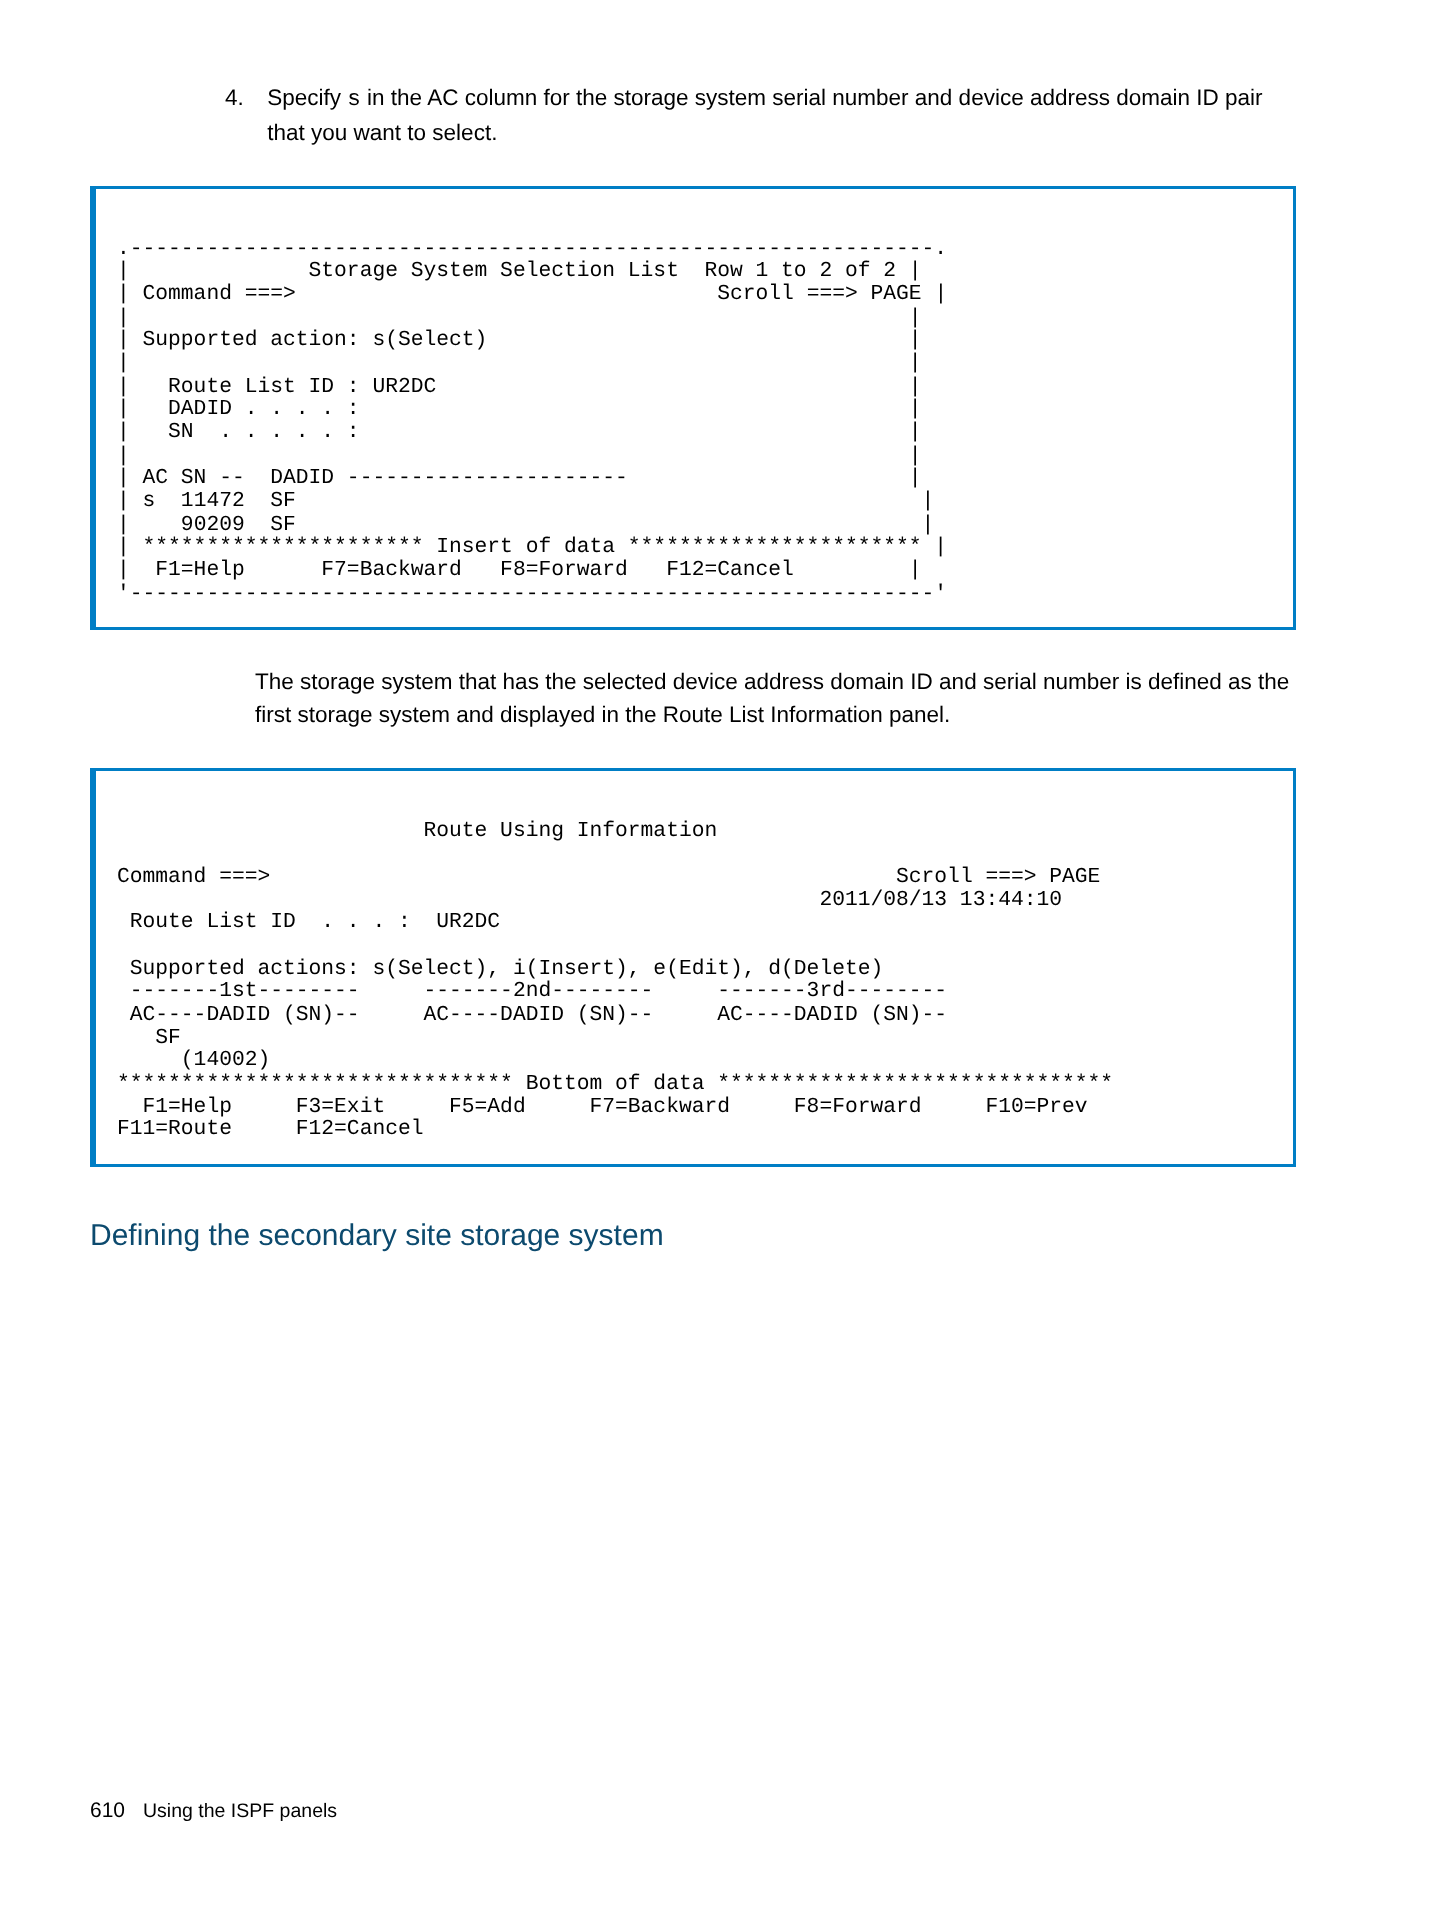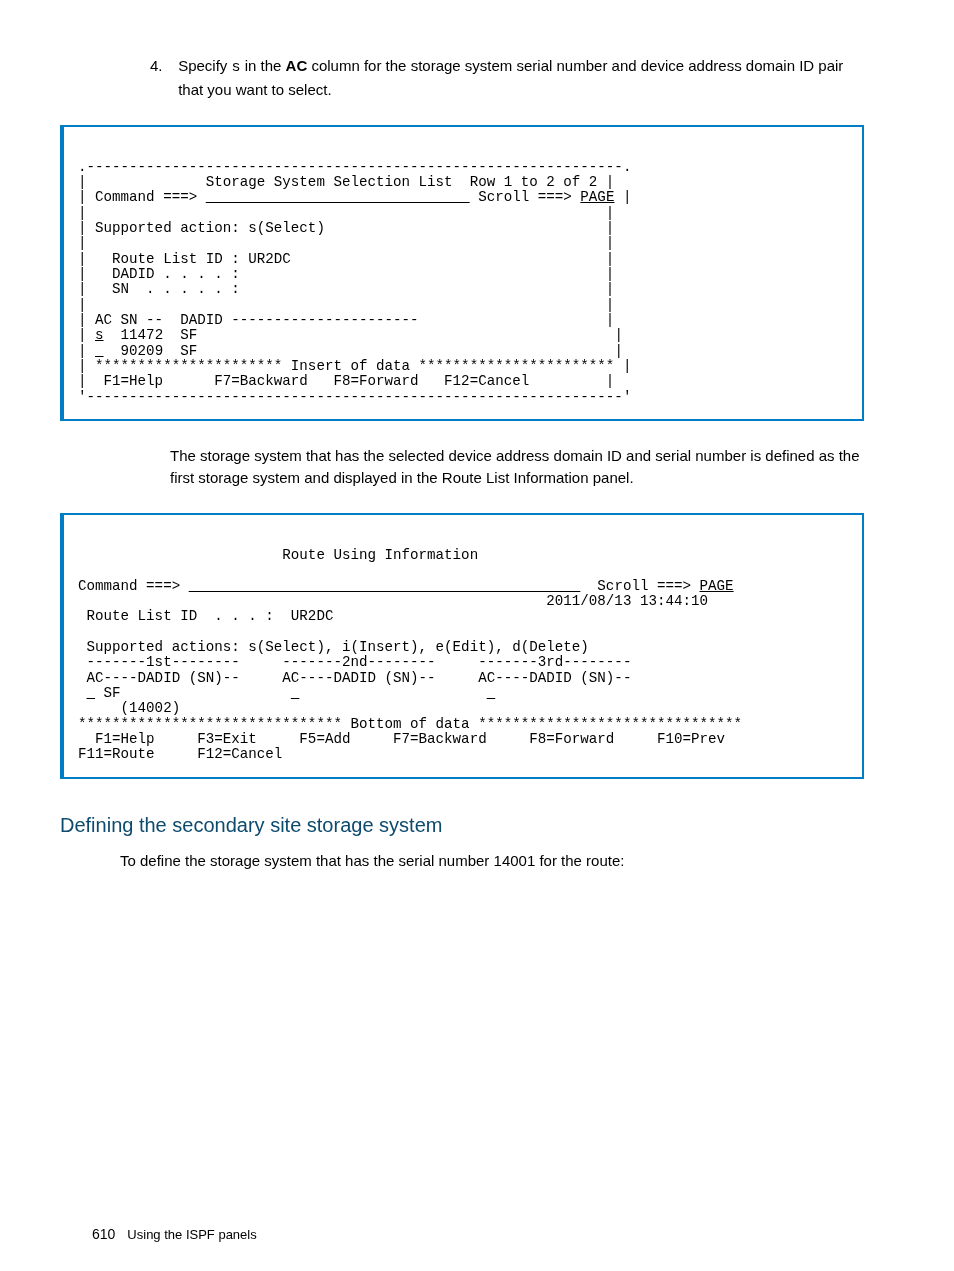--- a/index.html
+++ b/index.html
@@ -26,21 +26,21 @@
       vertical-align: top;
     }
     .step-body {
       display: inline-block;
       width: calc(100% - 30px);
       vertical-align: top;
     }
     .mono-inline {
       font-family: "Courier New", monospace;
     }
-    .bold { font-weight: bold; }
+    .bold { font-weight: normal; }
     .terminal-box {
       border: 2px solid #007ec5;
       border-left-width: 4px;
       margin: 10px 30px 24px 0;
       padding: 18px 10px 14px 14px;
       font-family: "Courier New", monospace;
       font-size: 14.2px;
       line-height: 1.08;
       white-space: pre;
       overflow: hidden;
@@ -54,27 +54,26 @@
       color: #0c4a6e;
       font-size: 20px;
       font-weight: normal;
       margin-top: 32px;
       margin-bottom: 10px;
     }
     .section-body {
       margin-left: 60px;
       margin-right: 30px;
     }
-    .underline { text-decoration: underline; }
+    .underline { }
     .footer {
       position: absolute;
-      top: 1224px;
+      top: 1196px;
       left: 60px;
       font-size: 13px;
-      margin-left: 32px;
     }
     .footer .pagenum {
       font-size: 14px;
       margin-right: 12px;
     }
   </style>
 </head>
 <body>
 
 <div class="content">
@@ -116,19 +115,18 @@
 <span> Supported actions: s(Select), i(Insert), e(Edit), d(Delete)</span>
 <span> -------1st--------     -------2nd--------     -------3rd--------</span>
 <span> AC----DADID (SN)--     AC----DADID (SN)--     AC----DADID (SN)--</span>
 <span> </span><span class="underline"> </span><span> SF                    </span><span class="underline"> </span><span>                      </span><span class="underline"> </span>
 <span>     (14002)</span>
 <span>******************************* Bottom of data *******************************</span>
 <span>  F1=Help     F3=Exit     F5=Add     F7=Backward     F8=Forward     F10=Prev</span>
 <span>F11=Route     F12=Cancel</span></div>
 
   <div class="section-heading">Defining the secondary site storage system</div>
-  <div class="section-body">To define the storage system that has the serial number 14001 for the route:</div>
 
 </div>
 
 <div class="footer">
   <span class="pagenum">610</span><span>Using the ISPF panels</span>
 </div>
 
 </body></html>

